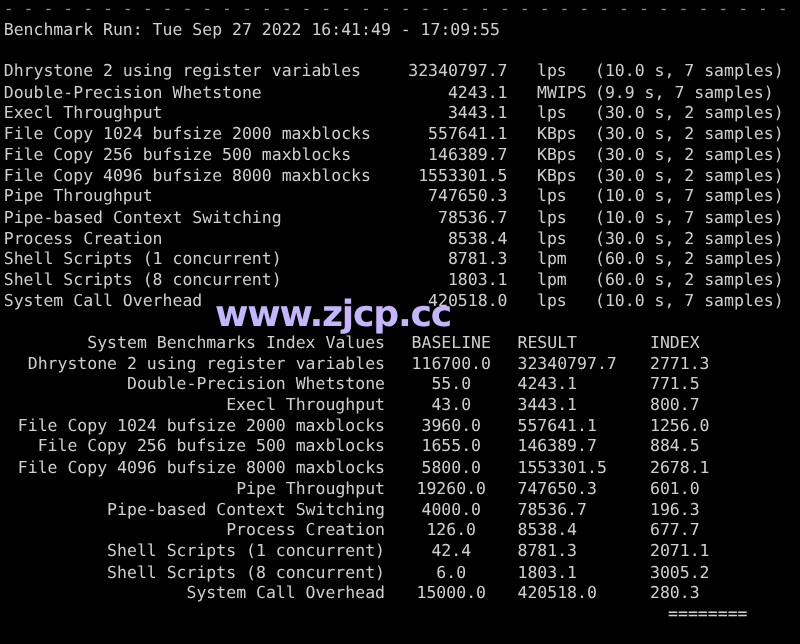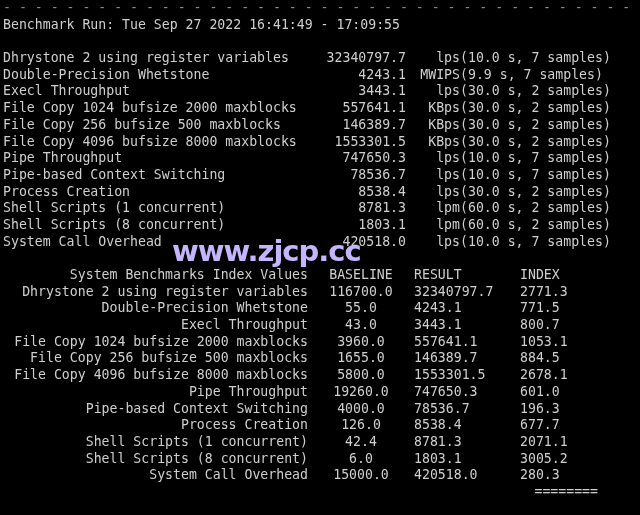--- a/index.html
+++ b/index.html
@@ -36,21 +36,21 @@
     white-space: pre;
     height: 16.7px;
     overflow: hidden;
   }
   .blank { height: 16.7px; }
 
   
   .row { display: flex; height: 16.7px; white-space: pre; }
   .r-name  { width: 305px; flex: 0 0 305px; }
   .r-val   { width: 98px;  flex: 0 0 98px; text-align: right; }
-  .r-unit  { width: 54px;  flex: 0 0 54px; text-align: right; padding-left: 7.6px; box-sizing: border-box; }
+  .r-unit  { width: 54px;  flex: 0 0 54px; text-align: left; padding-left: 7.6px; box-sizing: border-box; margin-left: 16px; }
   .r-time  { text-align: left; }
 
   
   .irow { display: flex; height: 16.7px; white-space: pre; }
   .i-name { width: 305px; flex: 0 0 305px; text-align: right; }
   .i-base { width: 106px; flex: 0 0 106px; text-align: center; }
   .i-res  { width: 106px; flex: 0 0 106px; text-align: left; }
   .i-idx  { width: 78px;  flex: 0 0 78px;  text-align: left; }
 
   .eqline { display: flex; height: 16.7px; white-space: pre; }
@@ -185,21 +185,21 @@
       <div class="irow">
         <span class="i-name">Execl Throughput</span>
         <span class="i-base">43.0</span>
         <span class="i-res">3443.1</span>
         <span class="i-idx">800.7</span>
       </div>
       <div class="irow">
         <span class="i-name">File Copy 1024 bufsize 2000 maxblocks</span>
         <span class="i-base">3960.0</span>
         <span class="i-res">557641.1</span>
-        <span class="i-idx">1053.1</span>
+        <span class="i-idx">1256.0</span>
       </div>
       <div class="irow">
         <span class="i-name">File Copy 256 bufsize 500 maxblocks</span>
         <span class="i-base">1655.0</span>
         <span class="i-res">146389.7</span>
         <span class="i-idx">884.5</span>
       </div>
       <div class="irow">
         <span class="i-name">File Copy 4096 bufsize 8000 maxblocks</span>
         <span class="i-base">5800.0</span>

